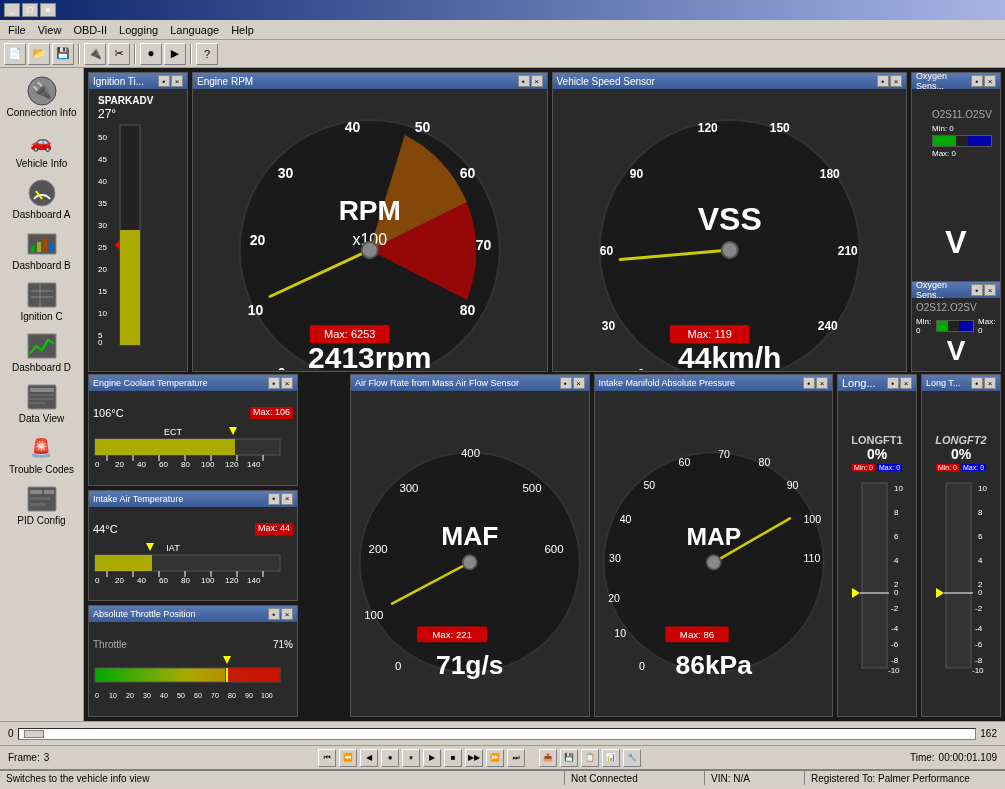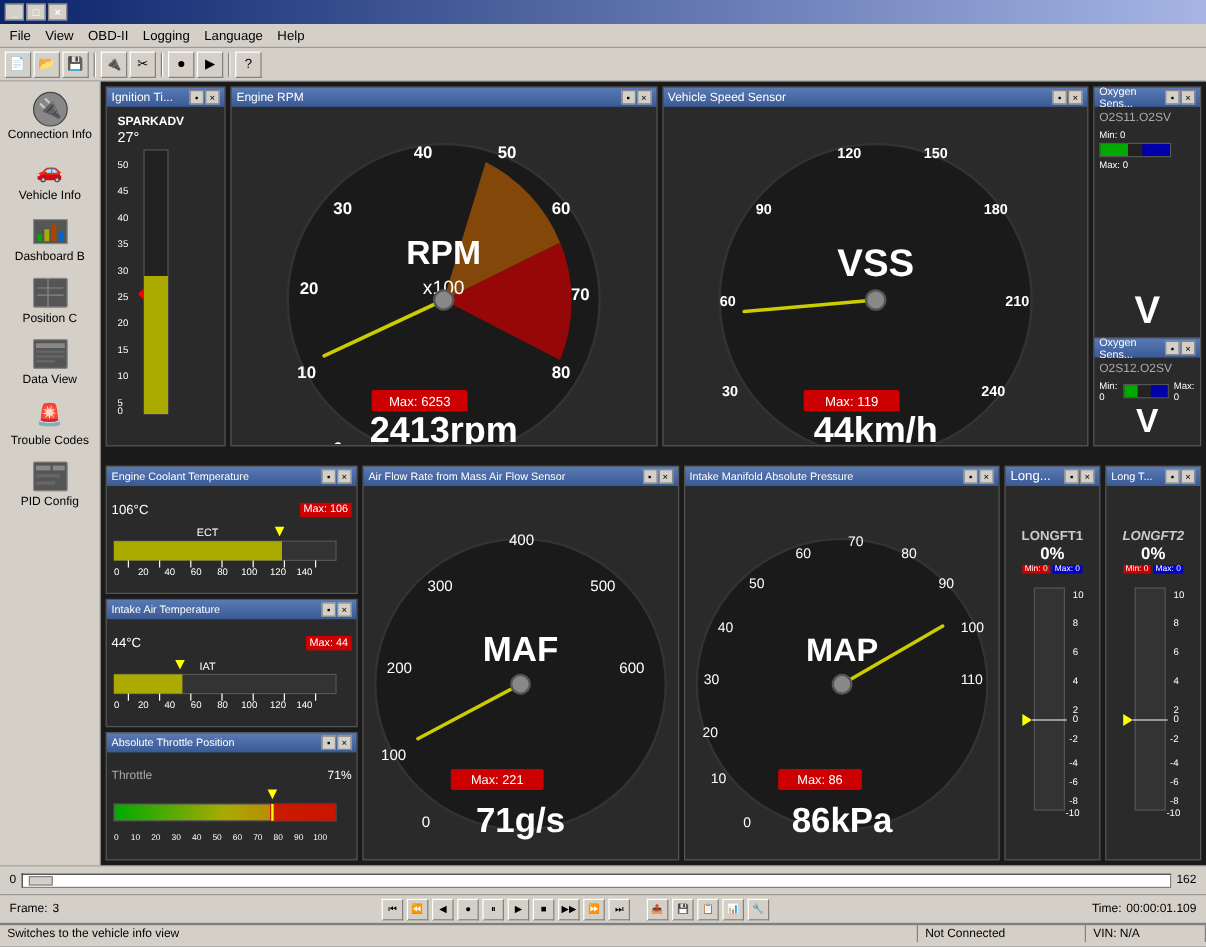--- a/index.html
+++ b/index.html
@@ -97,21 +97,21 @@
       font-size: 18px;
     }
 
     
     .content-area {
       flex: 1;
       background: #1a1a1a;
       display: flex;
       flex-direction: column;
       padding: 4px;
-      gap: 16px;
+      gap: 2px;
     }
 
     
     .dashboard-row {
       display: flex;
       gap: 4px;
       flex: 1;
     }
 
     
@@ -260,39 +260,58 @@
       </div>
       <span>Connection Info</span>
     </div>
     <div class="sidebar-item">
       <div class="sidebar-icon">🚗</div>
       <span>Vehicle Info</span>
     </div>
     <div class="sidebar-item">
       <div class="sidebar-icon">
         <svg width="32" height="32">
+            <circle cx="16" cy="16" r="13" fill="#555" stroke="#888"></circle>
+            <path d="M8 22 A10 10 0 0 1 24 22" stroke="white" stroke-width="2" fill="none"></path>
+            <line x1="16" y1="22" x2="10" y2="14" stroke="yellow" stroke-width="2"></line>
+          </svg>
+      </div>
+      <span>Dashboard A</span>
+    </div>
+    <div class="sidebar-item">
+      <div class="sidebar-icon">
+        <svg width="32" height="32">
             <rect x="2" y="6" width="28" height="20" fill="#555" stroke="#888"></rect>
             <rect x="5" y="18" width="4" height="6" fill="#00aa00"></rect>
             <rect x="11" y="14" width="4" height="10" fill="#aaaa00"></rect>
             <rect x="17" y="10" width="4" height="14" fill="#aa4400"></rect>
             <rect x="23" y="16" width="4" height="8" fill="#0066cc"></rect>
           </svg>
       </div>
       <span>Dashboard B</span>
     </div>
     <div class="sidebar-item">
       <div class="sidebar-icon">
         <svg width="32" height="32">
             <rect x="2" y="4" width="28" height="24" fill="#555" stroke="#888" rx="1"></rect>
             <line x1="5" y1="12" x2="27" y2="12" stroke="#888" stroke-width="1"></line>
             <line x1="5" y1="18" x2="27" y2="18" stroke="#888" stroke-width="1"></line>
             <line x1="14" y1="4" x2="14" y2="28" stroke="#888" stroke-width="1"></line>
           </svg>
       </div>
-      <span>Position C</span>
+      <span>Ignition C</span>
+    </div>
+    <div class="sidebar-item">
+      <div class="sidebar-icon">
+        <svg width="32" height="32">
+            <rect x="2" y="4" width="28" height="24" fill="#555" stroke="#888"></rect>
+            <polyline points="4,24 10,16 16,20 22,10 28,14" fill="none" stroke="#00cc00" stroke-width="2"></polyline>
+          </svg>
+      </div>
+      <span>Dashboard D</span>
     </div>
     <div class="sidebar-item">
       <div class="sidebar-icon">
         <svg width="32" height="32">
             <rect x="2" y="4" width="28" height="24" fill="#555" stroke="#888" rx="1"></rect>
             <rect x="4" y="7" width="24" height="4" fill="#888"></rect>
             <rect x="4" y="13" width="24" height="2" fill="#666"></rect>
             <rect x="4" y="17" width="24" height="2" fill="#666"></rect>
             <rect x="4" y="21" width="16" height="2" fill="#666"></rect>
           </svg>
@@ -444,21 +463,21 @@
       </div>
 
       <div class="panel" style="width: 90px; flex: 0 0 90px; display: flex; flex-direction: column;">
         <div class="panel-header">
           <span style="font-size:9px;">Oxygen Sens...</span>
           <div class="panel-header-btns">
             <div class="panel-header-btn">▪</div>
             <div class="panel-header-btn">×</div>
           </div>
         </div>
-        <div style="flex:1; display:flex; flex-direction:column; padding:4px;">
+        <div style="flex:1; display:flex; flex-direction:column; padding:20px;">
           <div style="color:#aaa; font-size:10px;">O2S11.O2SV</div>
           <div style="display:flex; align-items:center; gap:4px; margin-top:4px;">
             <div style="display:flex; flex-direction:column; gap:2px;">
               <span style="color:white; font-size:8px;">Min: 0</span>
               <div style="width:60px; height:12px; background:#222; border:1px solid #555; position:relative;">
                 <div style="position:absolute; left:0; top:0; width:40%; height:100%; background:#00aa00;"></div>
                 <div style="position:absolute; right:0; top:0; width:40%; height:100%; background:#0000aa;"></div>
               </div>
               <span style="color:white; font-size:8px;">Max: 0</span>
             </div>
@@ -610,21 +629,21 @@
               <text x="101" y="48" fill="white" font-size="7">60</text>
               <text x="118" y="48" fill="white" font-size="7">70</text>
               <text x="135" y="48" fill="white" font-size="7">80</text>
               <text x="152" y="48" fill="white" font-size="7">90</text>
               <text x="168" y="48" fill="white" font-size="7">100</text>
             </svg>
           </div>
         </div>
       </div>
 
-      <div class="panel" style="flex:1;">
+      <div class="panel" style="flex:1;margin-left:48px;">
         <div class="panel-header">
           <span style="font-size:9px;">Air Flow Rate from Mass Air Flow Sensor</span>
           <div class="panel-header-btns">
             <div class="panel-header-btn">▪</div>
             <div class="panel-header-btn">×</div>
           </div>
         </div>
         <div class="panel-body">
           <svg width="100%" height="100%" viewBox="0 0 270 290">
             <circle cx="135" cy="155" r="125" fill="#1a1a1a" stroke="#333" stroke-width="2"></circle>
@@ -804,13 +823,16 @@
 <div class="status-bar">
   <div class="status-section" style="flex:1;">
     <span>Switches to the vehicle info view</span>
   </div>
   <div class="status-section" style="width:140px;">
     <span>Not Connected</span>
   </div>
   <div class="status-section" style="width:100px;">
     <span>VIN: N/A</span>
   </div>
+  <div class="status-section" style="width:200px; border-right:none;">
+    <span>Registered To: Palmer Performance</span>
+  </div>
 </div>
 
 </body></html>

